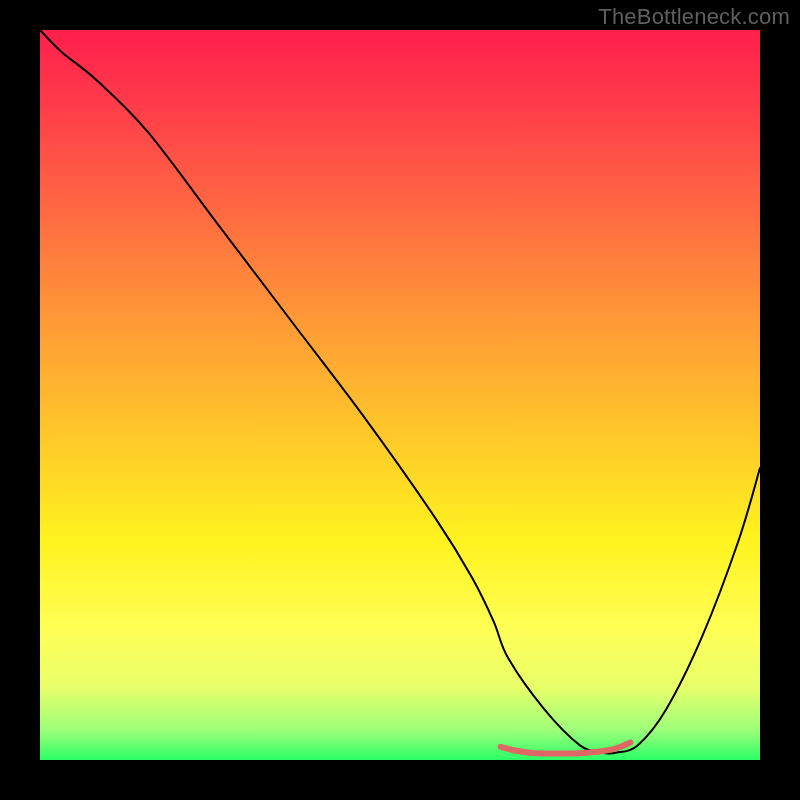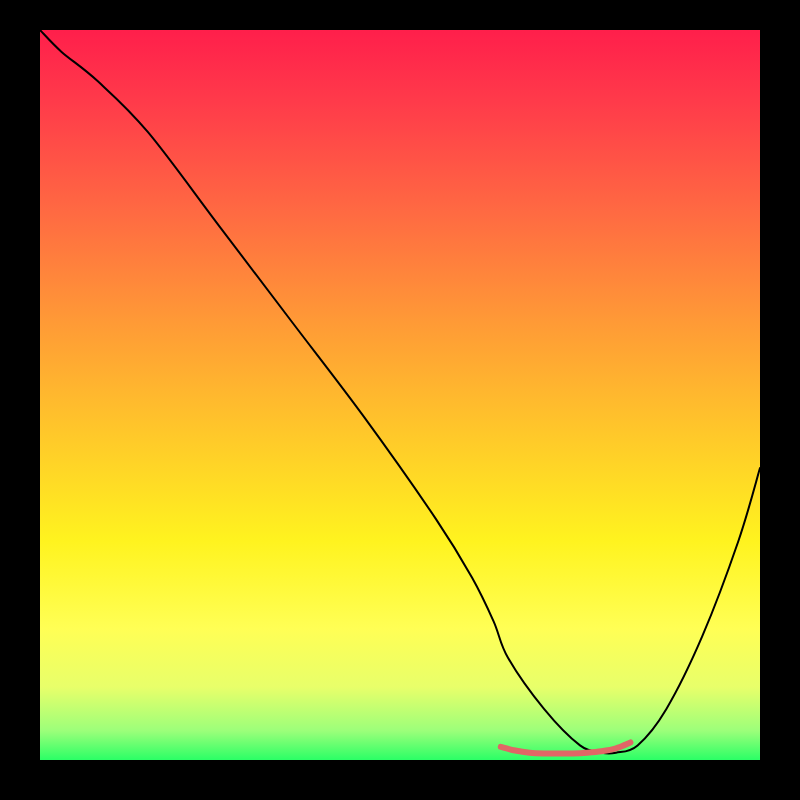--- a/index.html
+++ b/index.html
@@ -37,20 +37,21 @@
   svg {
     width: 100%;
     height: 100%;
     display: block;
   }
 </style>
 </head>
 <body>
 
 <div class="frame">
+  <div class="watermark">TheBottleneck.com</div>
 
   <div class="plot">
     <svg id="chart-svg" viewBox="0 0 720 730" preserveAspectRatio="none">
       <defs>
         <linearGradient id="bg-grad" x1="0" y1="0" x2="0" y2="1">
             <stop offset="0%" stop-color="#ff1f4b"></stop>
             <stop offset="10%" stop-color="#ff3b4a"></stop>
             <stop offset="25%" stop-color="#ff6a42"></stop>
             <stop offset="40%" stop-color="#ff9a36"></stop>
             <stop offset="55.00000000000001%" stop-color="#ffc72a"></stop>

